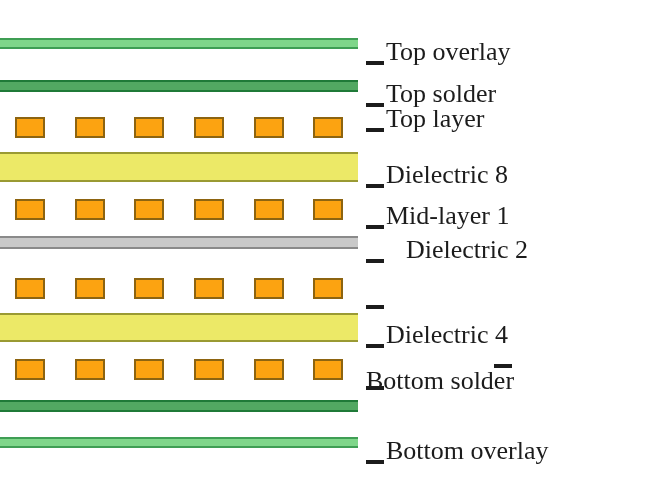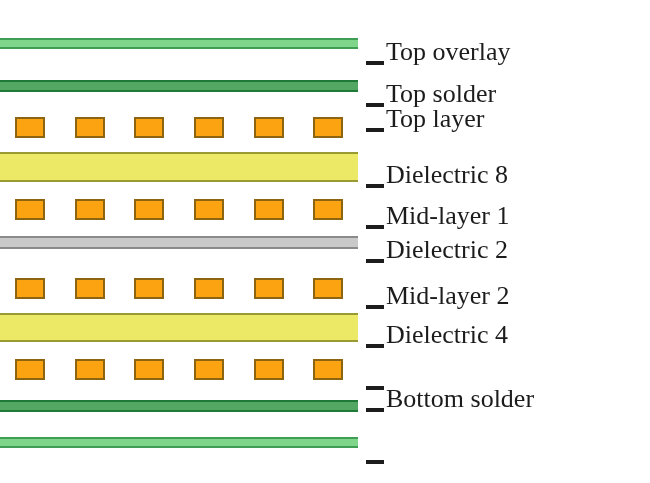--- a/index.html
+++ b/index.html
@@ -160,37 +160,37 @@
         <span class="label-text">Top layer</span>
       </div>
       <div class="label" style="top: 148px;">
         <span class="leader" style="background: rgb(28, 28, 28);"></span>
         <span class="label-text">Dielectric 8</span>
       </div>
       <div class="label" style="top: 189px;">
         <span class="leader" style="background: rgb(28, 28, 28);"></span>
         <span class="label-text">Mid-layer 1</span>
       </div>
-      <div class="label" style="top: 223px;">
+      <div class="label" style="top: 223px; gap: 20px;">
         <span class="leader" style="background: rgb(28, 28, 28);"></span>
         <span class="label-text">Dielectric 2</span>
       </div>
       <div class="label" style="top: 269px;">
         <span class="leader" style="background: rgb(28, 28, 28);"></span>
-        <span class="label-text">Mid-layer 2</span>
       </div>
       <div class="label" style="top: 308px;">
         <span class="leader" style="background: rgb(28, 28, 28);"></span>
         <span class="label-text">Dielectric 4</span>
       </div>
       <div class="label" style="top: 350px;">
         <span class="leader" style="background: rgb(28, 28, 28);"></span>
       </div>
-      <div class="label" style="top: 372px;">
+      <div class="label" style="top: 364px; flex-direction: column;">
         <span class="leader" style="background: rgb(28, 28, 28);"></span>
         <span class="label-text">Bottom solder</span>
       </div>
       <div class="label" style="top: 424px;">
         <span class="leader" style="background: rgb(28, 28, 28);"></span>
+        <span class="label-text">Bottom overlay</span>
       </div>
     </div>
 
 </div>
 
 </body></html>

